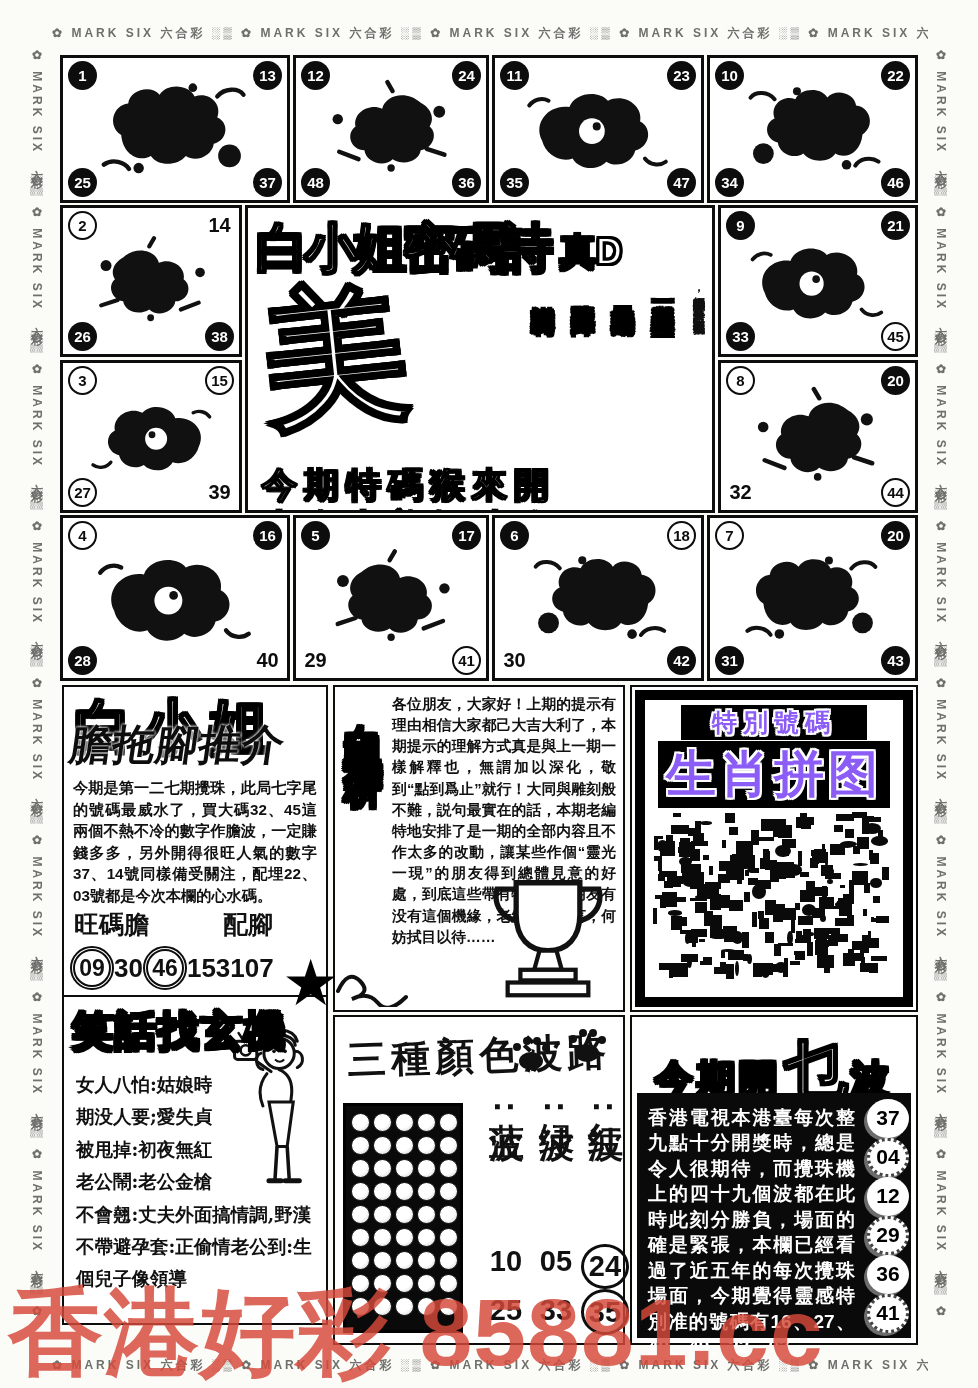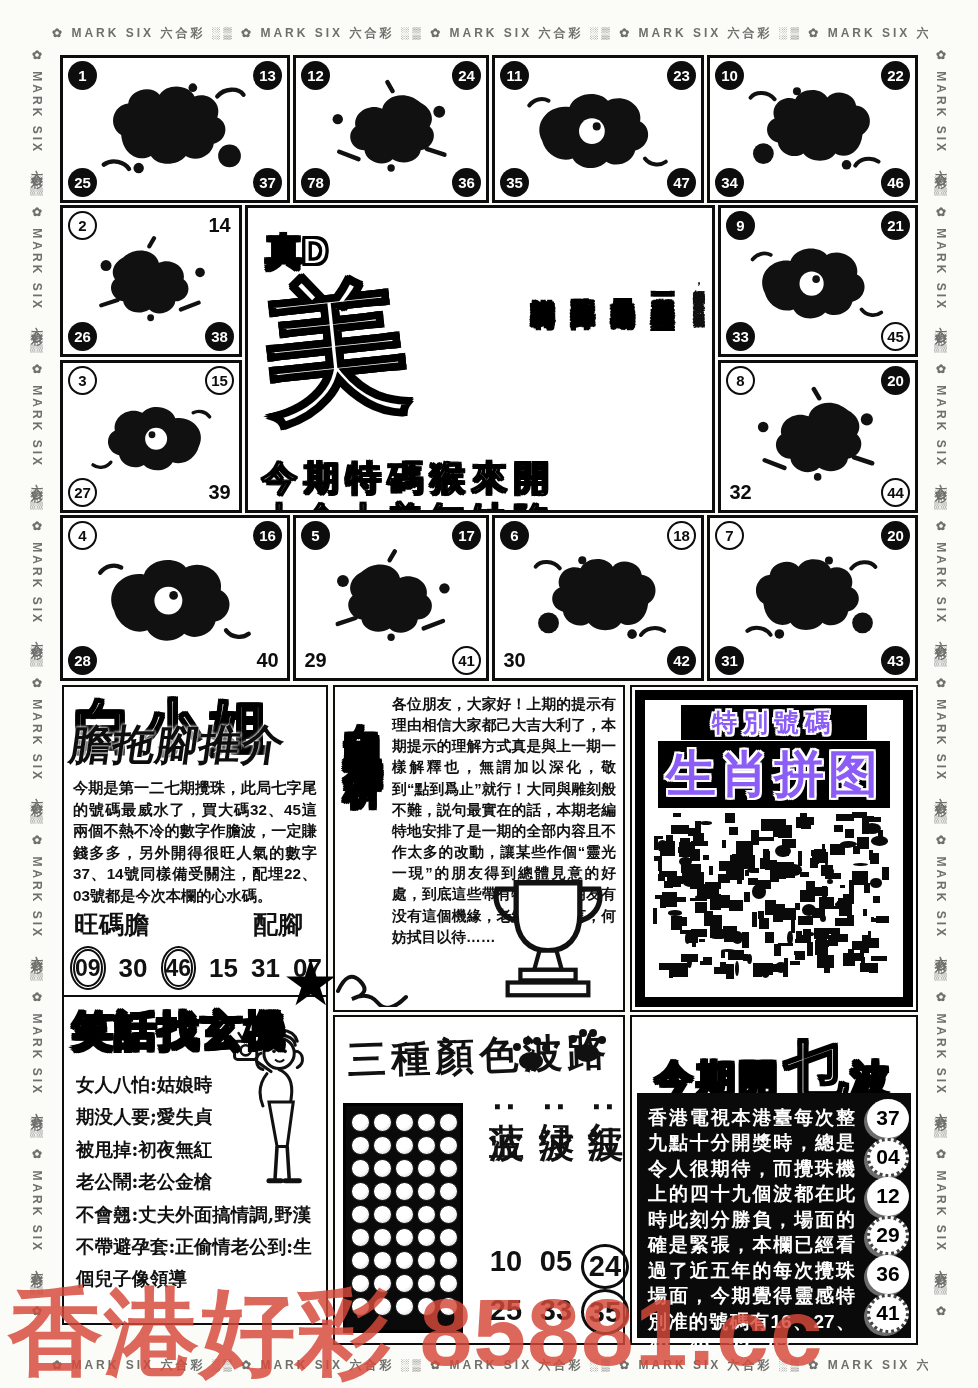--- a/index.html
+++ b/index.html
@@ -41,22 +41,22 @@
   .poem-intro{writing-mode:vertical-rl;font-size:12px;font-weight:bold;height:168px;line-height:1.3;color:#111;margin-left:2px}
   .poem-bottom{padding:2px 0 0 14px}
   .poem-bottom .pline{font-size:35px;letter-spacing:7px;line-height:1.2;white-space:nowrap}
 
   
   .rec-title{position:relative;height:88px;margin:2px 6px 0}
   .rec-title-bg{position:absolute;left:4px;top:0;font-size:58px;letter-spacing:10px;white-space:nowrap}
   .rec-title-fg{position:absolute;left:0;top:28px;font-size:42px;font-weight:900;letter-spacing:1px;transform:skewX(-8deg);color:#0d0d0d;text-shadow:0 0 3px #fff,0 0 3px #fff;white-space:nowrap}
   .rec-body{padding:0 9px;font-size:15.2px;line-height:1.42;font-weight:600;text-align:justify}
   .rec-labels{display:flex;padding:2px 10px 0;font-size:25px;font-weight:900}
-  .rec-labels .lab2{margin-left:104px}
-  .rec-nums{display:flex;align-items:center;gap:13px;padding:5px 6px 0;font-size:26px;font-weight:bold}
+  .rec-labels .lab2{margin-left:74px}
+  .rec-nums{display:flex;align-items:center;padding:5px 6px 0;font-size:26px;font-weight:bold}
   .num-circ{width:44px;height:44px;border:5px double #0d0d0d;border-radius:50%;display:flex;align-items:center;justify-content:center;font-size:23px}
 
   .cw{display:flex;height:100%}
   .cw-title{writing-mode:vertical-rl;font-size:38px;letter-spacing:9px;padding:8px 0 0 2px;white-space:nowrap}
   .cw-body{flex:1;padding:7px 7px 0 4px;font-size:14.8px;line-height:1.43;font-weight:600;text-align:justify;position:relative}
   .trophy{position:absolute;right:0;bottom:2px;width:150px;height:138px}
 
   .zp-frame{position:absolute;inset:3px;border:10px solid #000;background:#fff;overflow:hidden}
   .zp-ribbon{margin:5px auto 0;width:72%;background:#000;text-align:center;font-size:25px;padding:1px 0;letter-spacing:6px}
   .zp-title-wrap{text-align:center;margin-top:1px}
@@ -136,21 +136,21 @@
     <span class="corner bk tr">13</span>
     <span class="corner bk bl">25</span>
     <span class="corner bk br">37</span>
   </div>
   <div class="panel" style="left:233px;top:0;width:196px;height:148px">
     <svg class="ink" style="transform:scaleX(-1)">
           <use href="#ink-b"></use>
         </svg>
     <span class="corner bk tl">12</span>
     <span class="corner bk tr">24</span>
-    <span class="corner bk bl">78</span>
+    <span class="corner bk bl">48</span>
     <span class="corner bk br">36</span>
   </div>
   <div class="panel" style="left:432px;top:0;width:212px;height:148px">
     <svg class="ink">
           <use href="#ink-c"></use>
         </svg>
     <span class="corner bk tl">11</span>
     <span class="corner bk tr">23</span>
     <span class="corner bk bl">35</span>
     <span class="corner bk br">47</span>
@@ -179,20 +179,21 @@
           <use href="#ink-c"></use>
         </svg>
     <span class="corner wt tl">3</span>
     <span class="corner wt tr">15</span>
     <span class="corner wt bl">27</span>
     <span class="corner pl br">39</span>
   </div>
 
   <div class="panel" id="poem-box">
     <div class="poem-title-row">
+      <span class="ol poem-title">白小姐密碼詩</span>
       <span class="ol poem-suffix">真D</span>
     </div>
     <div class="poem-mid">
       <span class="ol big-char">美</span>
       <div class="poem-cols">
         <div class="poem-intro">白小姐特別奉獻神童獻碼詩，只要猜透詩意，便從圖中找到密碼。</div>
         <div class="ol-thin poem-col">舉一反三兩相宜</div>
         <div class="ol-thin poem-col">此日升職果遂期</div>
         <div class="ol-thin poem-col">孔明巧布八卦陣</div>
         <div class="ol-thin poem-col">謀望求財皆得利</div>

